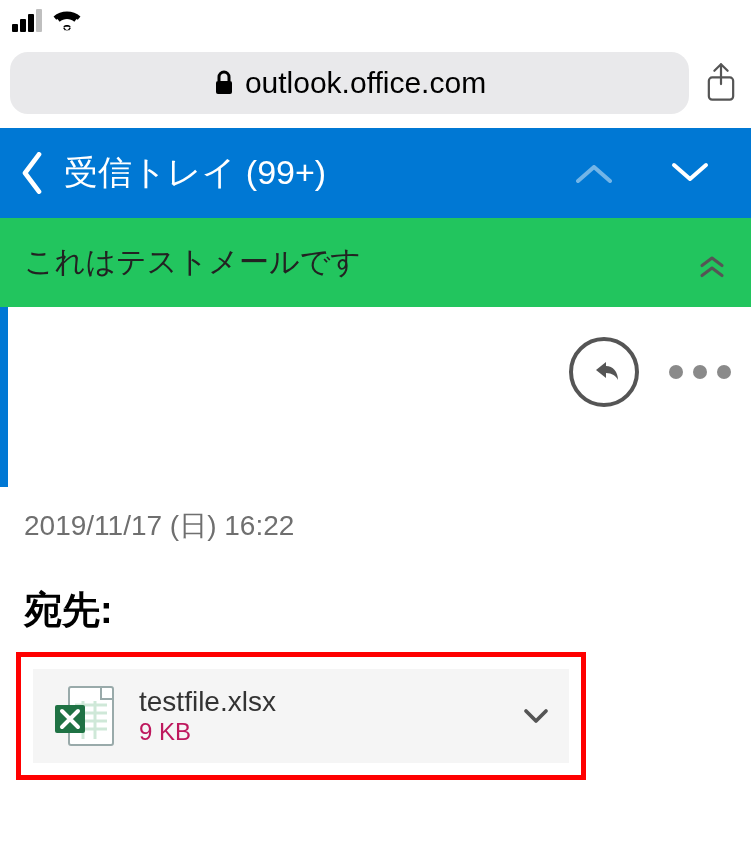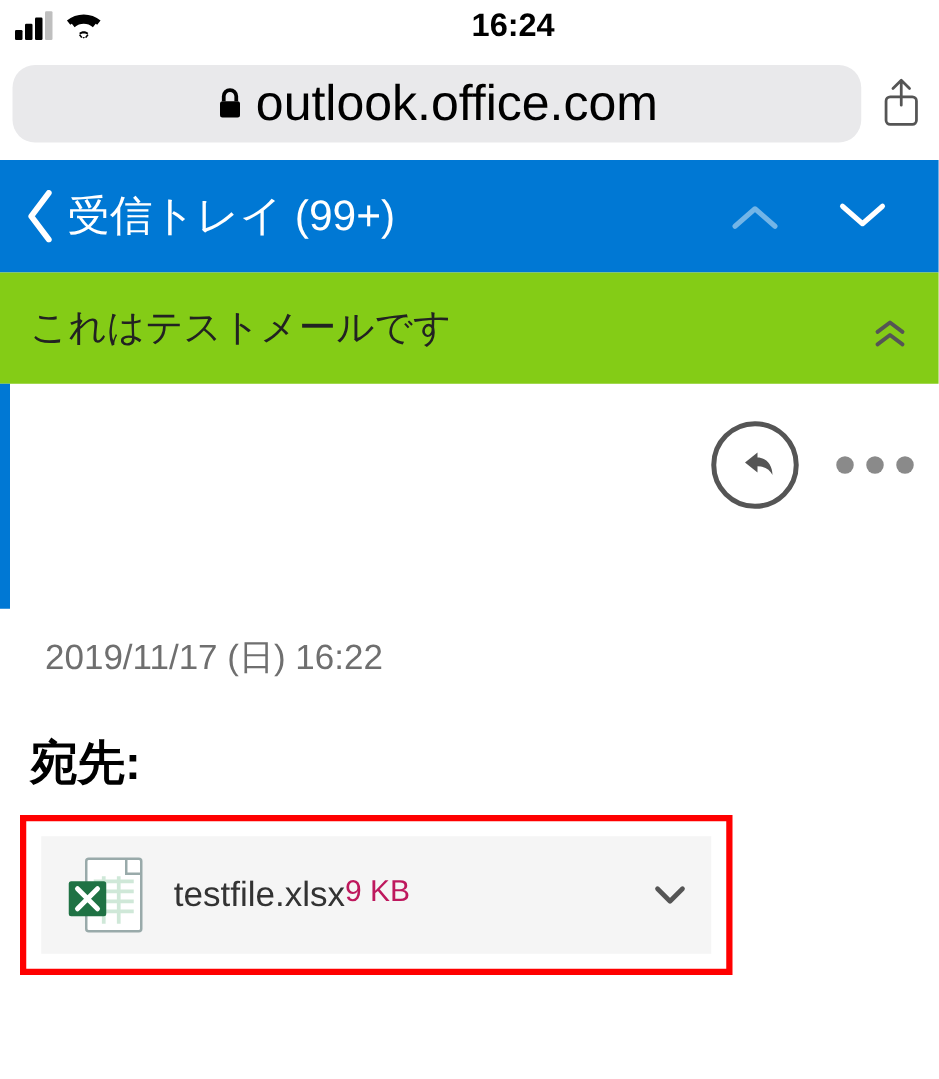--- a/index.html
+++ b/index.html
@@ -45,54 +45,55 @@
   }
   .url-pill {
     flex: 1;
     background: #e9e9eb;
     border-radius: 18px;
     height: 62px;
     display: flex;
     align-items: center;
     justify-content: center;
     gap: 10px;
-    font-size: 40px;
+    font-size: 30px;
     color: #000;
   }
   .share-btn {
     width: 40px; height: 40px; color: #555;
     display:flex;align-items:center;justify-content:center;
   }
 
   
   .owa-header {
     background: #0078d4;
     color: #fff;
     height: 90px;
     display: flex;
     align-items: center;
     padding: 0 18px;
+    gap: 10px;
     text-align: right;
   }
   .owa-back { width: 28px; height: 42px; color:#fff;}
   .owa-title {
     font-size: 34px;
     font-weight: 400;
     margin-left: 8px;
   }
   .owa-spacer { flex: 1; }
   .owa-arrow {
     width: 46px; height: 30px; margin: 0 20px;
     display:flex;align-items:center;justify-content:center;
   }
   .owa-arrow.dim { opacity: .45; }
 
   
   .subject-bar {
-    background: #84cc16;
+    background: #22c55e;
     padding: 24px 24px;
     display: flex;
     align-items: center;
     justify-content: space-between;
   }
   .subject-text { font-size: 30px; color: #222; }
   .double-chevron { color:#555; width:30px;height:30px;}
 
   
   .msg-header {
@@ -110,21 +111,20 @@
     color:#555;
   }
   .more-dots { display:flex; gap:10px; }
   .more-dots span { width:14px;height:14px;border-radius:50%;background:#8a8a8a;display:inline-block;}
 
   
   .msg-date {
     padding: 20px 24px 0;
     font-size: 28px;
     color: #6f6f6f;
-    margin-left: 12px;
   }
 
   
   .recipients {
     padding: 40px 24px 10px;
     font-size: 38px;
     font-weight: 700;
     color:#000;
   }
 
@@ -136,21 +136,21 @@
     width: 570px;
   }
   .attachment {
     background: #f5f5f5;
     display:flex;
     align-items:center;
     padding: 12px 18px;
     gap: 18px;
   }
   .excel-icon { width:70px; height:70px; flex-shrink:0;}
-  .att-info { display:flex; flex-direction:row; }
+  .att-info { display:flex; flex-direction:column; }
   .att-name { font-size:28px; color:#333; }
   .att-size { font-size:24px; color:#be185d; }
   .att-chevron { margin-left:auto; color:#555; width:30px; height:30px; }
 
 </style>
 </head>
 <body>
 
 <div class="status-bar">
   <div class="status-left">
@@ -158,21 +158,20 @@
       <span style="height:8px"></span>
       <span style="height:13px"></span>
       <span style="height:18px"></span>
       <span class="dim" style="height:23px"></span>
     </span>
     <svg class="wifi-svg" viewBox="0 0 24 18">
       <path fill="#000" d="M12 18l-3-3.8c1.7-1.5 4.3-1.5 6 0L12 18zm-6-7.6l-2.3-2.9C7 4.2 17 4.2 20.3 7.5L18 10.4c-3.4-3-8.6-3-12 0z M12 14.5c-1.2 0-2.3.4-3.2 1.1l1.5 1.9c1-0.8 2.4-0.8 3.4 0l1.5-1.9C14.3 14.9 13.2 14.5 12 14.5z"></path>
       <path fill="#000" d="M1 6.1C6.9.7 17.1.7 23 6.1l-2.2 2.7C16.2 4.6 7.8 4.6 3.2 8.8L1 6.1z"></path>
     </svg>
   </div>
-  <div class="status-center">16:24</div>
 </div>
 
 <div class="url-bar">
   <div class="url-pill">
     <svg width="22" height="26" viewBox="0 0 20 26">
       <rect x="2" y="11" width="16" height="13" rx="2" fill="#000"></rect>
       <path d="M5 11V7a5 5 0 0 1 10 0v4" fill="none" stroke="#000" stroke-width="3"></path>
     </svg>
     <span>outlook.office.com</span>
   </div>

